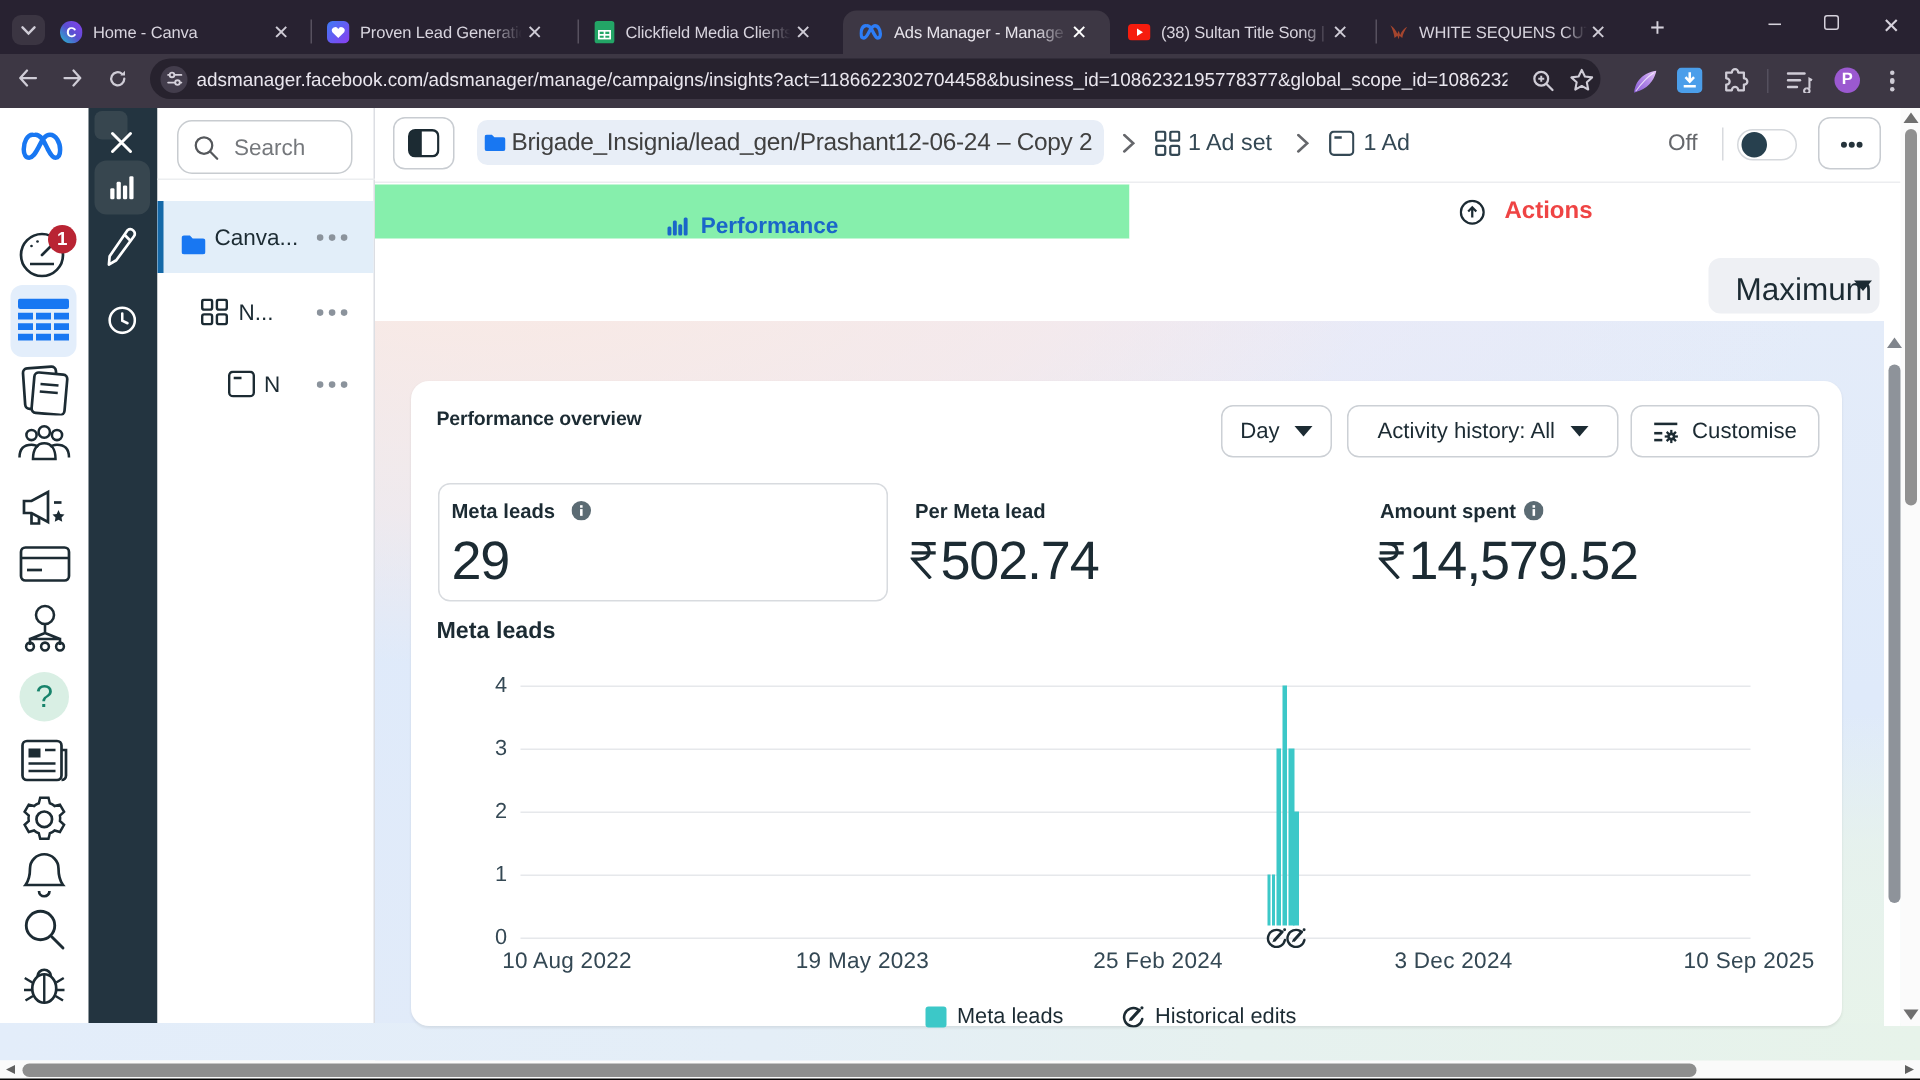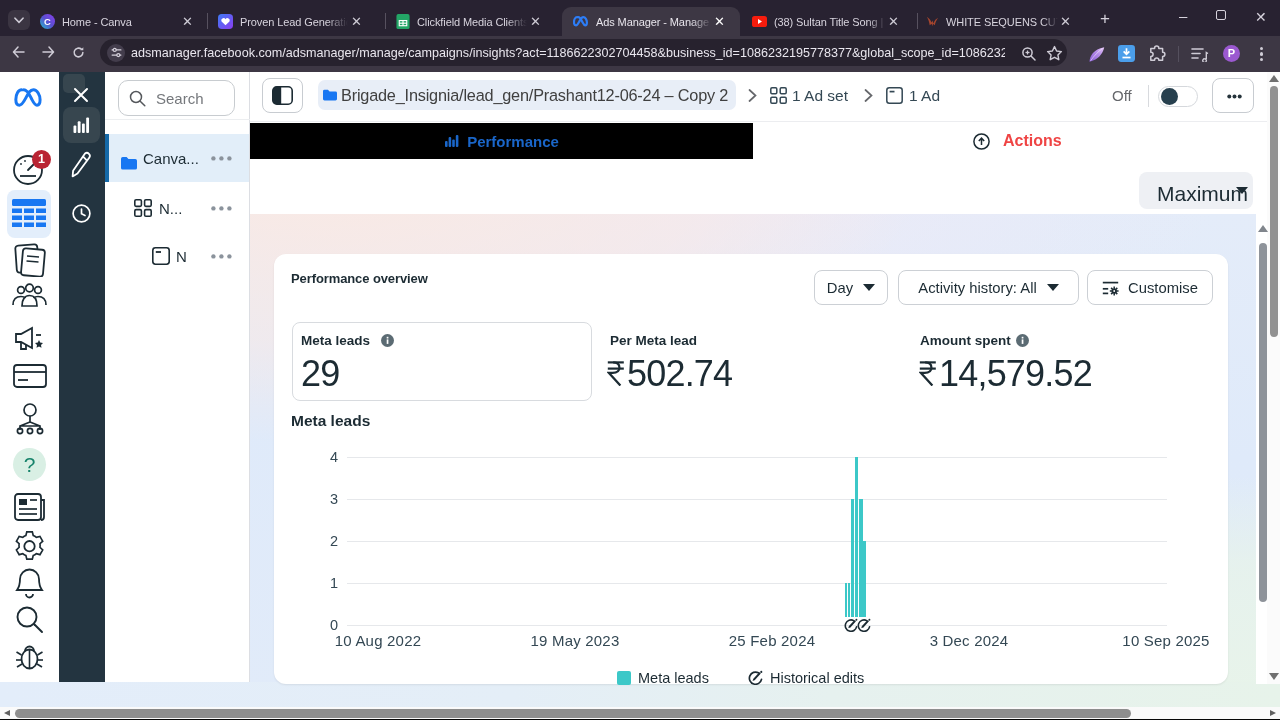--- a/index.html
+++ b/index.html
@@ -31,21 +31,21 @@
   #hdr { left:250px; top:72px; width:1017px; height:50px; background:#fff; border-bottom:1px solid #ecedf0; }
   .obtn { border:1px solid #c8ccd1; border-radius:8px; background:#fff; }
   #crumbpill { left:318px; top:80px; width:418px; height:30px; background:#e8eef7; border-radius:7px; }
   #crumbtxt { left:341px; top:86px; font-size:16.3px; color:#404040; letter-spacing:-0.2px; }
   .hlbl { font-size:15.5px; color:#344854; }
   #offlbl { left:1112px; top:87px; font-size:15px; color:#65676b; }
   #togtrack { left:1158px; top:85.5px; width:40px; height:21.5px; border-radius:11px; background:#fff; border:1.4px solid #d5d8dc; }
   #togknob { left:1160.5px; top:88px; width:17px; height:17px; border-radius:50%; background:#27404e; }
 
   
-  #ptab { left:250px; top:123px; width:503px; height:36px; background:#000000; display:flex; align-items:center; justify-content:center; }
+  #ptab { left:250px; top:123px; width:503px; height:36px; background:#86efac; display:flex; align-items:flex-end; justify-content:center; }
   #atab { left:753px; top:123px; width:514px; height:36px; background:#fff; display:flex; align-items:center; justify-content:flex-start; padding-left:220px; }
   #maxbtn { left:1139px; top:172px; width:114px; height:37px; background:#eef0f4; border-radius:8px; }
 
   
   #card { left:274px; top:254px; width:954px; height:430px; background:#fff; border-radius:12px; box-shadow:0 1px 2px rgba(0,0,0,.08); }
   .cbtn { position:absolute; border:1px solid #ccd0d5; border-radius:8px; background:#fff; display:flex; align-items:center; justify-content:center; font-size:14.8px; color:#1c2b33; }
   .mlabel { position:absolute; font-size:13.5px; font-weight:bold; color:#1c2b33; }
   .mval { position:absolute; font-size:36px; color:#1c2b33; letter-spacing:-0.8px; }
   #mbox { left:18px; top:68px; width:300px; height:79px; border:1px solid #d8dbdf; border-radius:8px; }
 

